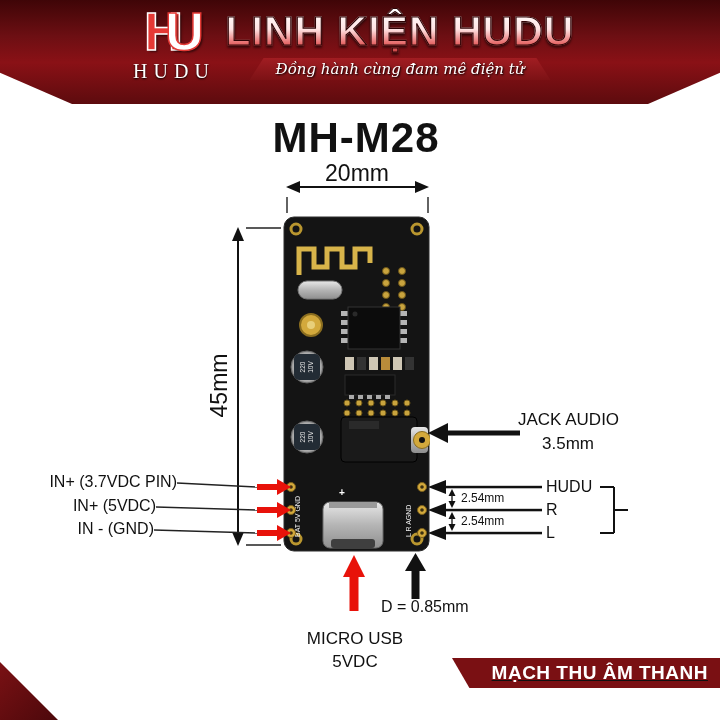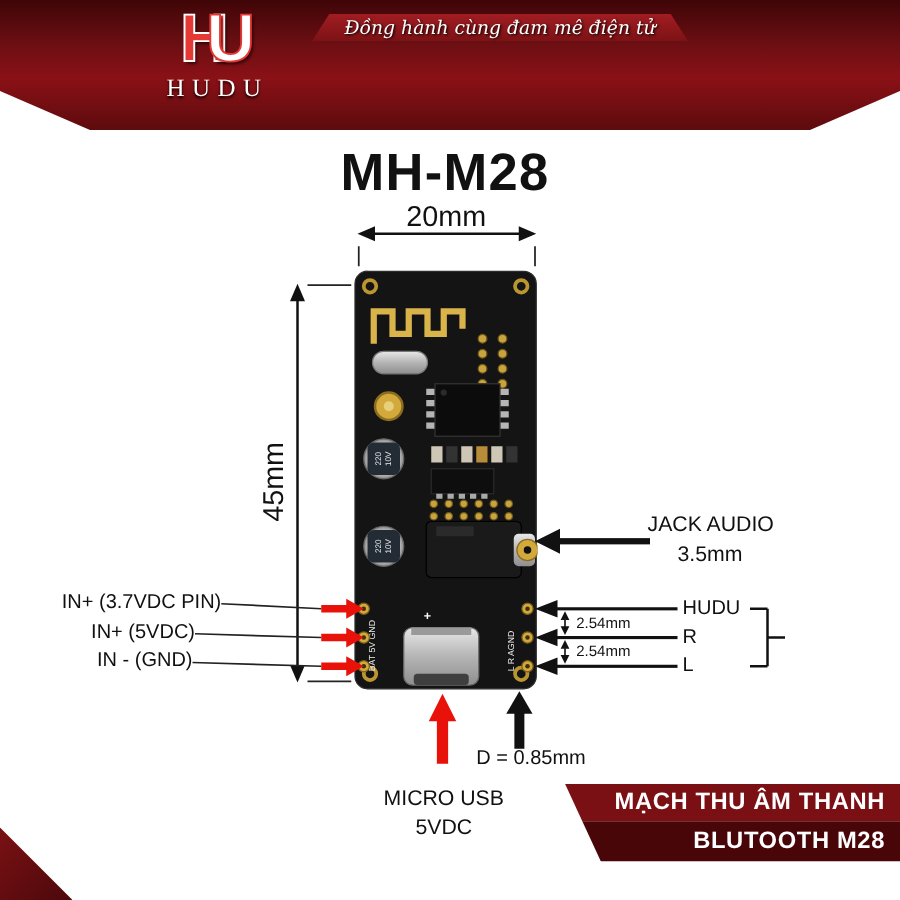--- a/index.html
+++ b/index.html
@@ -46,22 +46,22 @@
   .usblbl{left:303px;top:627px;width:104px;text-align:center;font-size:17px;line-height:23px;white-space:normal;}
 
   
   .pcb-svg{position:absolute;left:283px;top:215px;z-index:1;}
   .overlay{position:absolute;left:0;top:0;z-index:4;}
   .thin{stroke:#222;stroke-width:1.4;}
   .dimline{stroke:#111;stroke-width:2;}
   .brk{stroke:#111;stroke-width:2;fill:none;}
 
   
-  .footer{position:absolute;right:0;bottom:15px;width:268px;height:78px;z-index:5;
-          clip-path:polygon(0 0,100% 0,100% 100%,36px 100%);}
+  .footer{position:absolute;right:0;bottom:0;width:268px;height:62px;z-index:5;
+          clip-path:polygon(0 0,100% 0,100% 100%,36px 100%);text-decoration:underline;}
   .footer-line1{height:30px;background:#7a1013;color:#fff;font-weight:bold;font-size:19px;
                 line-height:30px;text-align:right;padding-right:12px;letter-spacing:.5px;}
   .footer-line2{height:32px;background:#490609;color:#fff;font-weight:bold;font-size:19px;
                 line-height:32px;text-align:right;padding-right:12px;letter-spacing:.5px;}
   .corner-tri{position:absolute;left:0;bottom:0;width:58px;height:58px;z-index:5;
               background:linear-gradient(135deg,#7a1114,#4c080b);
               clip-path:polygon(0 0,0 100%,100% 100%);}
 </style>
 </head>
 <body>
@@ -69,20 +69,21 @@
 <div class="stage">
 
   <div class="header">
     <div class="logo">
       <div class="monogram">
         <span class="mg-h">H</span><span class="mg-u">U</span>
       </div>
       <div class="logo-word">HUDU</div>
     </div>
     <div class="brand-block">
+      <div class="brand-title">LINH KIỆN HUDU</div>
       <div class="tagline">Đồng hành cùng đam mê điện tử</div>
     </div>
   </div>
 
   <div class="lbl model-title">MH-M28</div>
   <div class="lbl dim-w">20mm</div>
   <div class="lbl dim-h">45mm</div>
 
   <svg class="pcb-svg" width="147" height="338" viewBox="0 0 147 338">
     <defs>
@@ -321,17 +322,16 @@
 
   <div class="lbl dhole">D = 0.85mm</div>
 
   <div class="lbl usblbl">
     <div>MICRO USB</div>
     <div>5VDC</div>
   </div>
 
   <div class="footer">
     <div class="footer-line1">MẠCH THU ÂM THANH</div>
-    <div class="footer-line2">BLUTOOTH M28</div>
   </div>
   <div class="corner-tri"></div>
 
 </div>
 
 </body></html>

